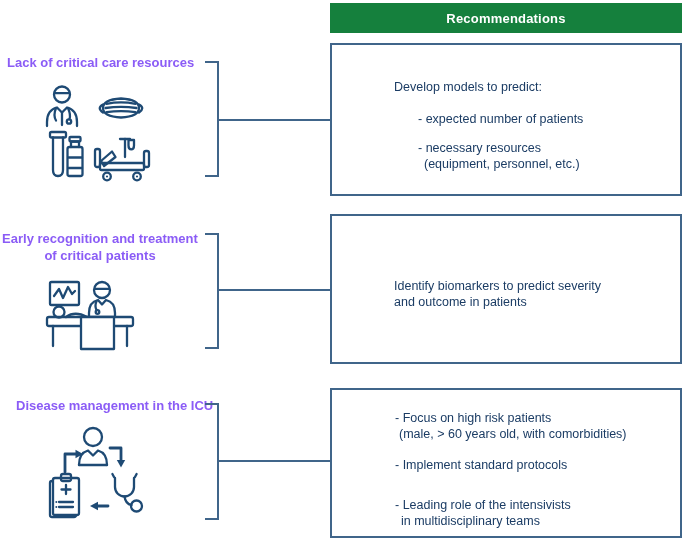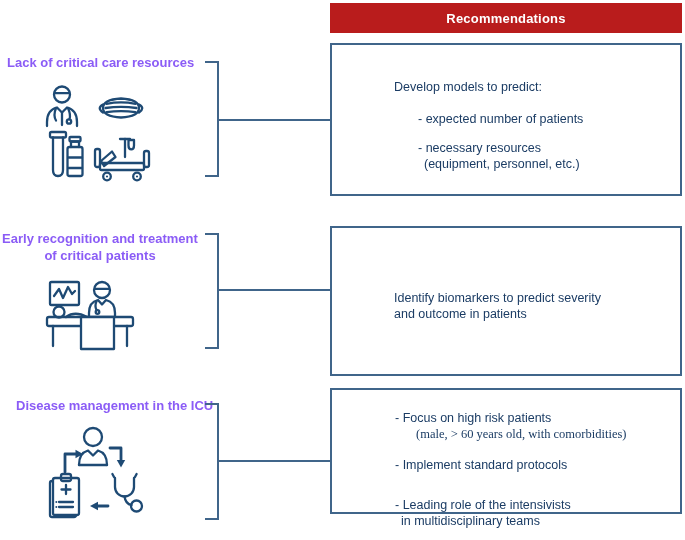--- a/index.html
+++ b/index.html
@@ -3,38 +3,38 @@
 <meta charset="utf-8">
 <style>
   html,body{margin:0;padding:0;background:#ffffff;}
   .canvas{
     position:relative;width:685px;height:540px;background:#ffffff;overflow:hidden;
     font-family:"Liberation Sans","DejaVu Sans",sans-serif;color:#1b3c64;
   }
   .abs{position:absolute;}
   
   .header{
-    left:330px;top:3px;width:352px;height:30px;background:#b91c1c;
+    left:330px;top:3px;width:352px;height:30px;background:#15803d;
     display:flex;align-items:center;justify-content:center;
   }
   .header span{color:#ffffff;font-weight:bold;font-size:13px;letter-spacing:.2px;}
   
   .box{
     left:330px;width:352px;background:#ffffff;border:2px solid #40658a;
     box-sizing:border-box;font-size:12.5px;color:#1b3c64;
   }
   .box p{margin:0;line-height:16px;}
   .box1{top:43px;height:153px;padding:34px 10px 0 62px;}
   .box1 .intro{margin-bottom:16px;}
   .box1 .b1{margin-left:24px;margin-bottom:13px;}
   .box1 .b2{margin-left:24px;}
   .box1 .b2c{margin-left:30px;}
-  .box2{top:226px;height:150px;padding:62px 10px 0 62px;}
-  .box3{top:388px;height:126px;padding:20px 12px 0 63px;}
-  .box3 .c1{margin-left:21px;margin-bottom:15px;font-family:Liberation Serif, serif;}
+  .box2{top:214px;height:150px;padding:62px 10px 0 62px;}
+  .box3{top:388px;height:150px;padding:20px 12px 0 63px;}
+  .box3 .c1{margin-left:4px;margin-bottom:15px;}
   .box3 .b{margin-bottom:24px;}
   .box3 .c3{margin-left:6px;}
   
   .slabel{font-weight:bold;font-size:13px;color:#8b5cf6;line-height:17px;}
   .label1{left:7px;top:54px;}
   .label2{left:2px;top:230px;width:196px;text-align:center;}
   .label3{left:16px;top:397px;}
   
   .bracket{
     left:205px;width:14px;box-sizing:border-box;

